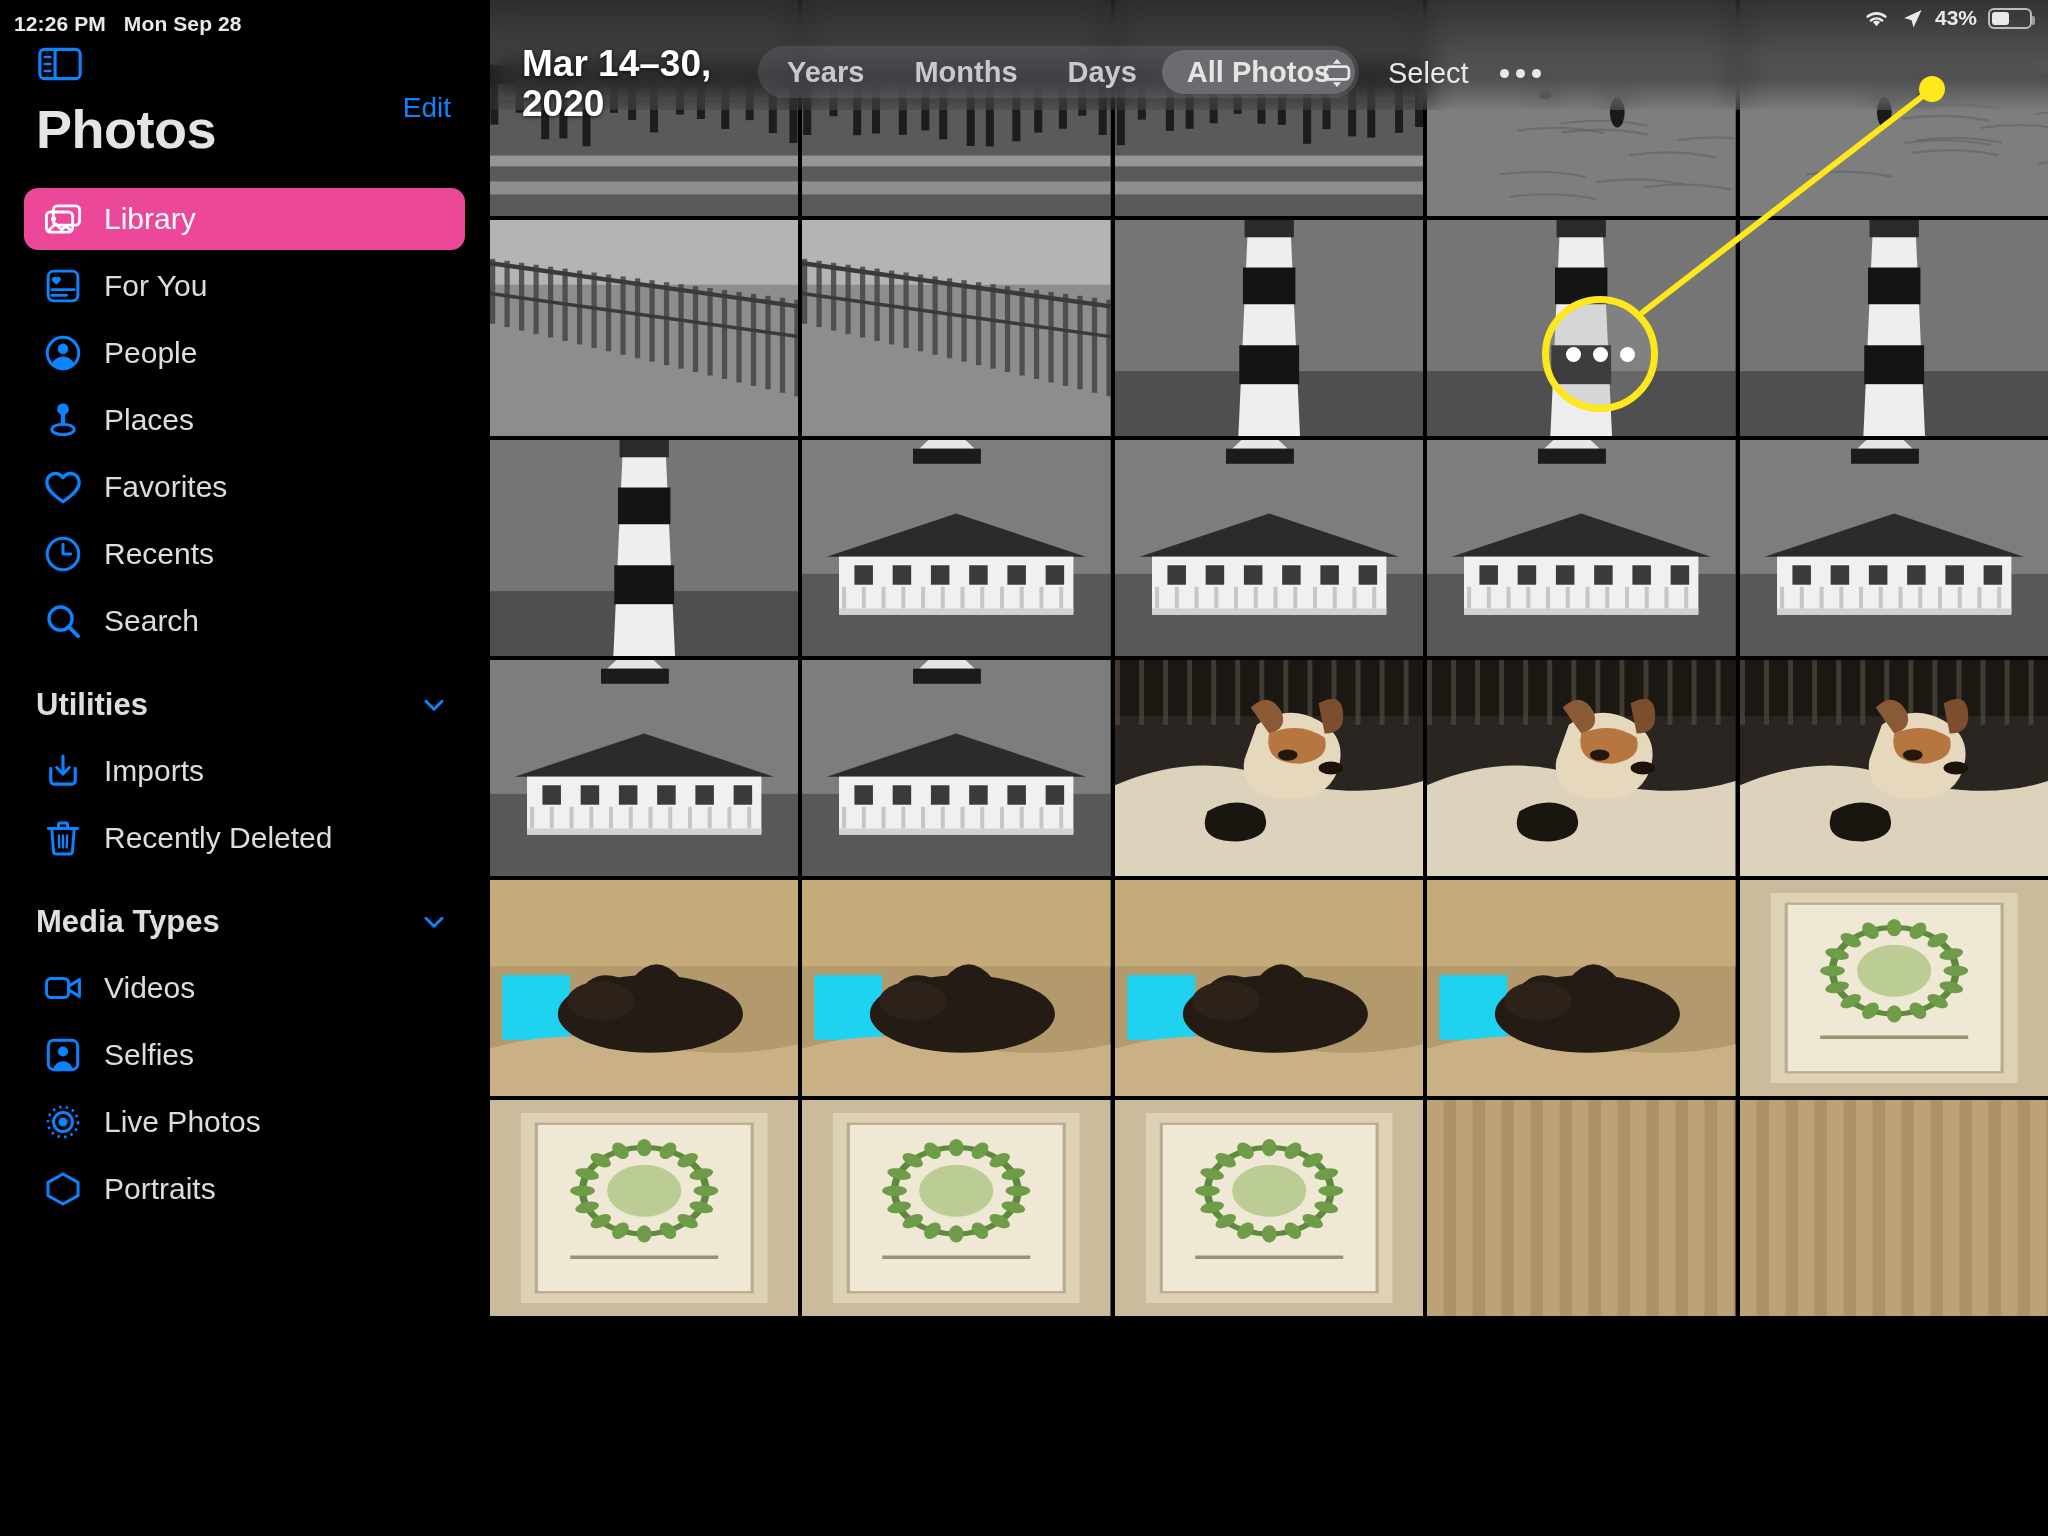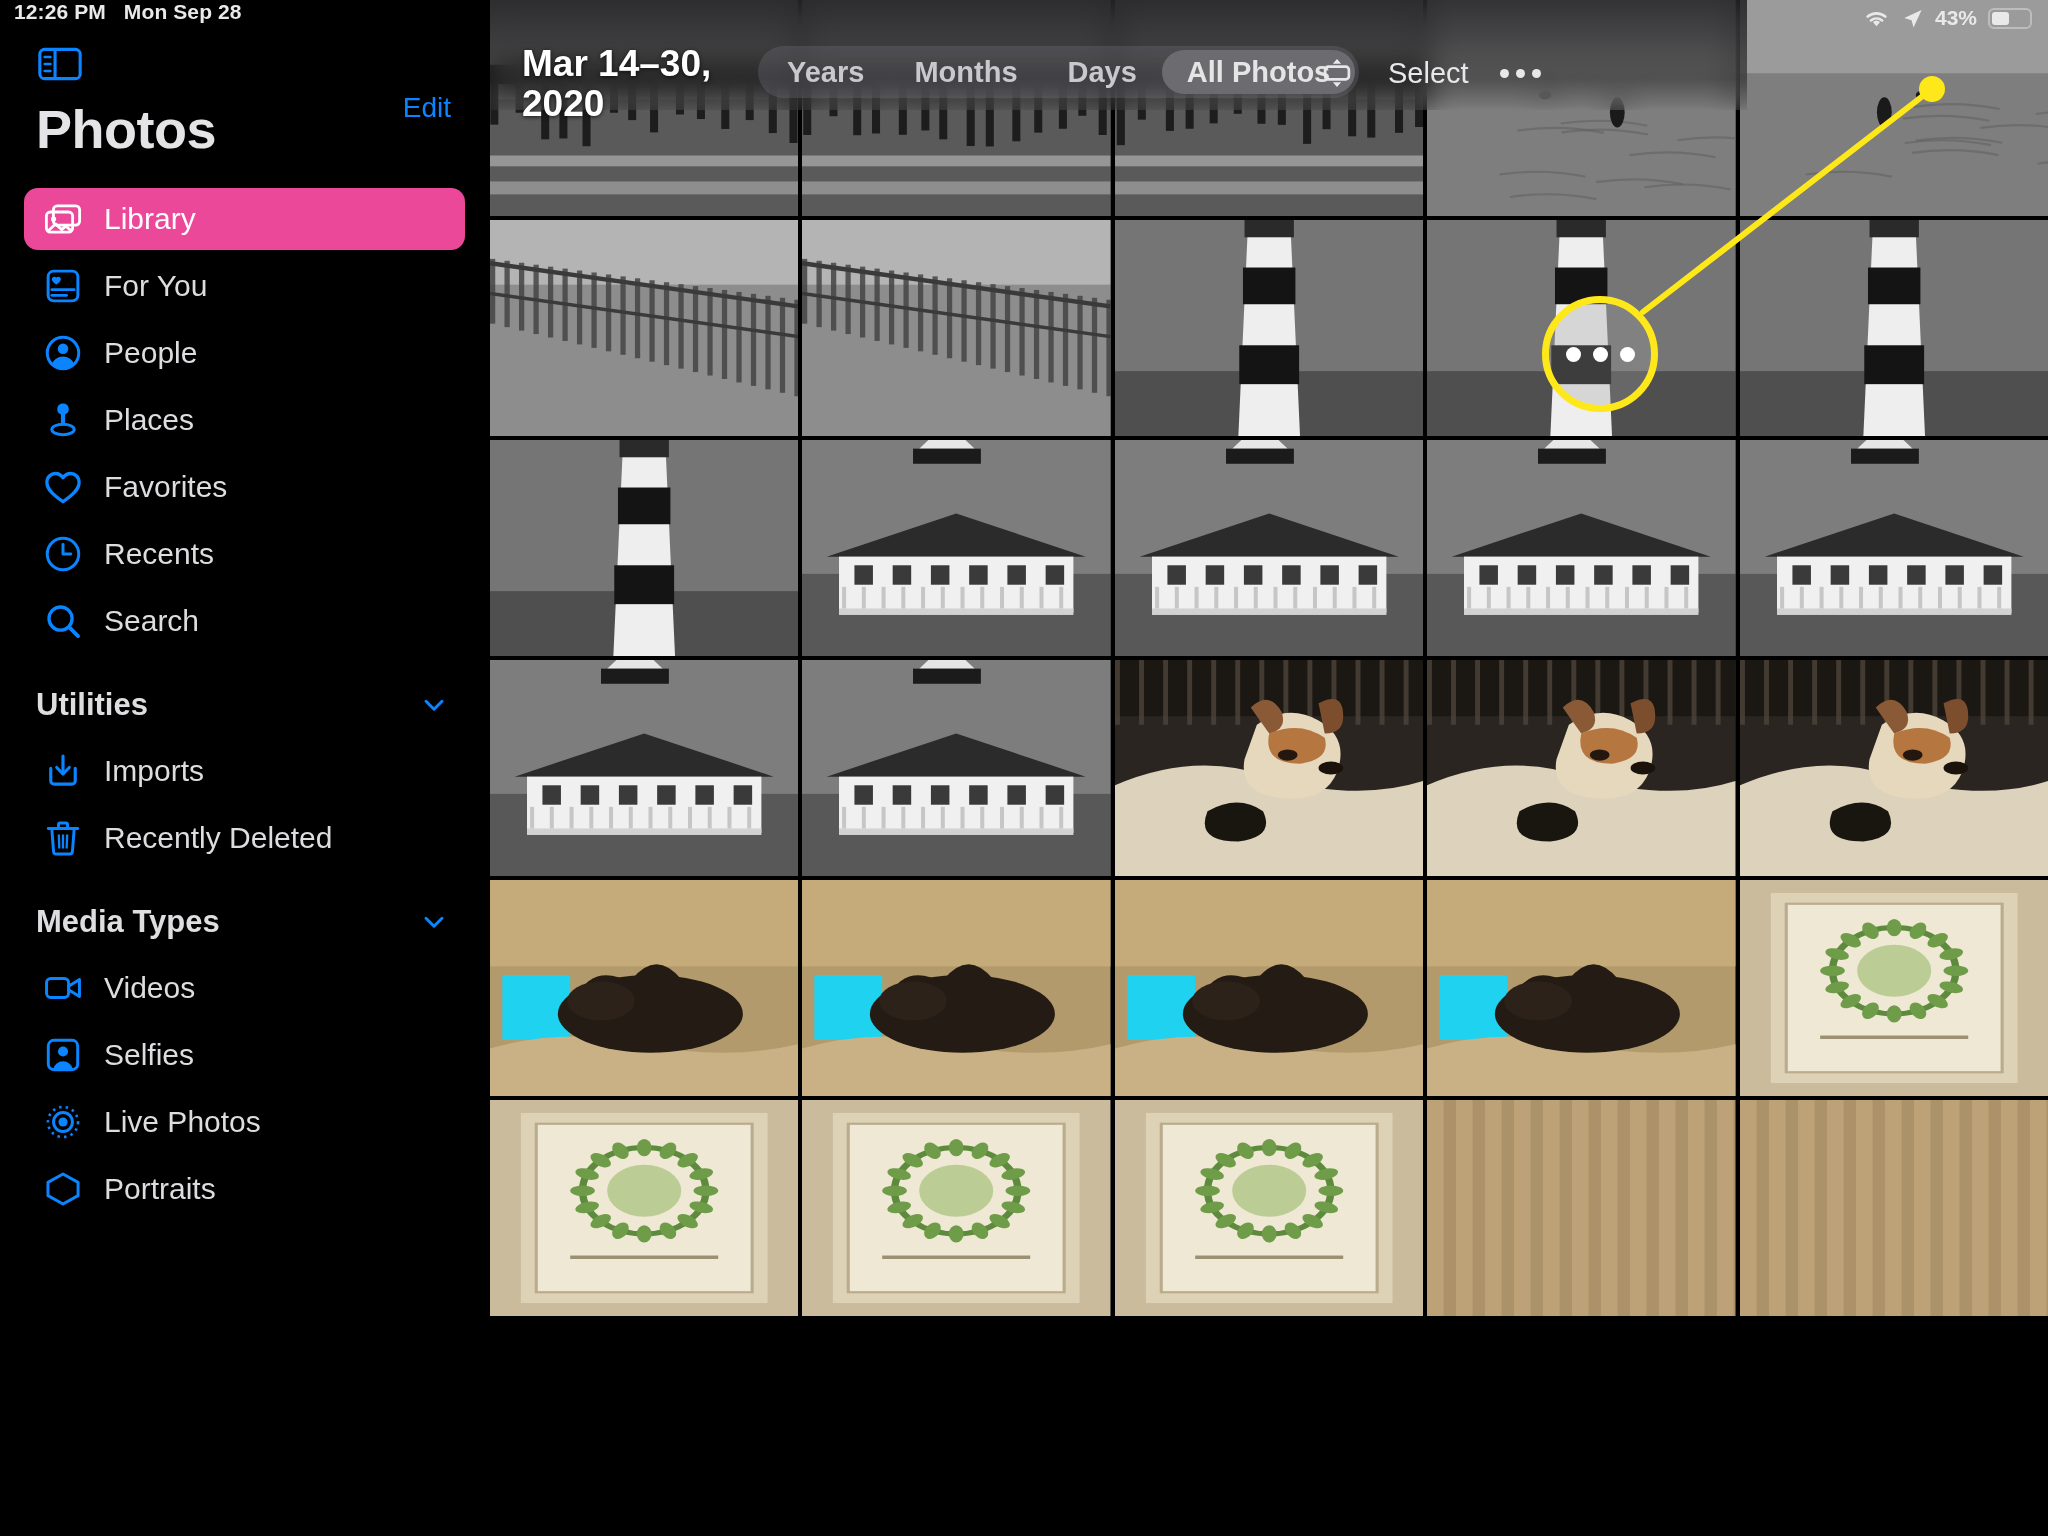--- a/index.html
+++ b/index.html
@@ -11,21 +11,21 @@
     color:#fff; overflow:hidden; position:relative;
   }
 
   
   #status-bar{
     position:absolute; top:0; left:0; width:2048px; height:36px;
     z-index:60; pointer-events:none;
   }
   #status-left{
     position:absolute; left:14px; top:0; height:36px;
-    display:flex; align-items:flex-start; gap:18px;
+    display:flex; align-items:flex-end; gap:18px;
   }
   #status-left span{ font-size:21px; font-weight:600; color:#e9e9ea; letter-spacing:.1px; }
   #status-right{
     position:absolute; right:16px; top:0; height:36px;
     display:flex; align-items:center; gap:11px;
   }
   #status-right .pct{ font-size:21px; font-weight:600; color:#e9e9ea; }
   .batt{
     width:44px; height:21px; border:2px solid #bdbdbd; border-radius:6px;
     position:relative; display:inline-block;
@@ -90,21 +90,21 @@
     display:grid;
     grid-template-columns:repeat(5, 1fr);
     grid-auto-rows:216px;
     gap:4px;
   }
   .cell{ position:relative; overflow:hidden; background:#151515; }
   .cell > svg{ position:absolute; inset:0; width:100%; height:100%; display:block; }
 
   
   #toolbar{
-    position:absolute; left:490px; top:0; width:1257px; height:110px;
+    position:absolute; left:490px; top:0; width:1558px; height:110px;
     z-index:50;
     background:linear-gradient(to bottom, rgba(28,28,30,.82), rgba(28,28,30,.50) 72%, rgba(28,28,30,0));
     backdrop-filter:blur(14px);
   }
   #date-range{
     position:absolute; left:32px; top:44px; width:230px;
     font-size:37px; font-weight:700; color:#fff; line-height:1.08;
     text-shadow:0 1px 4px rgba(0,0,0,.75);
   }
   #segmented{

